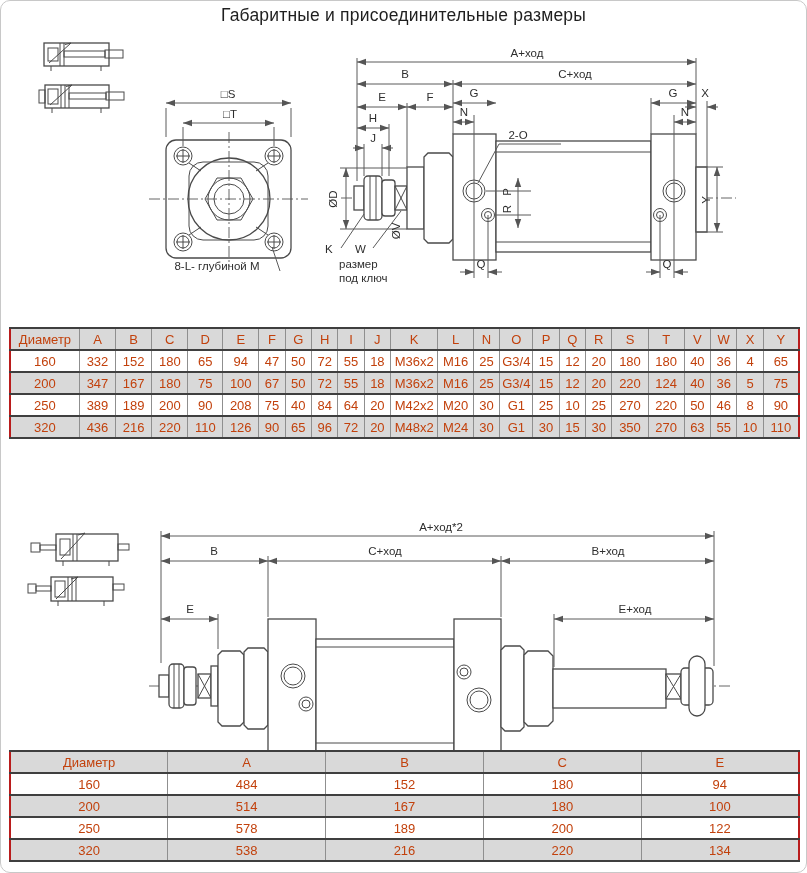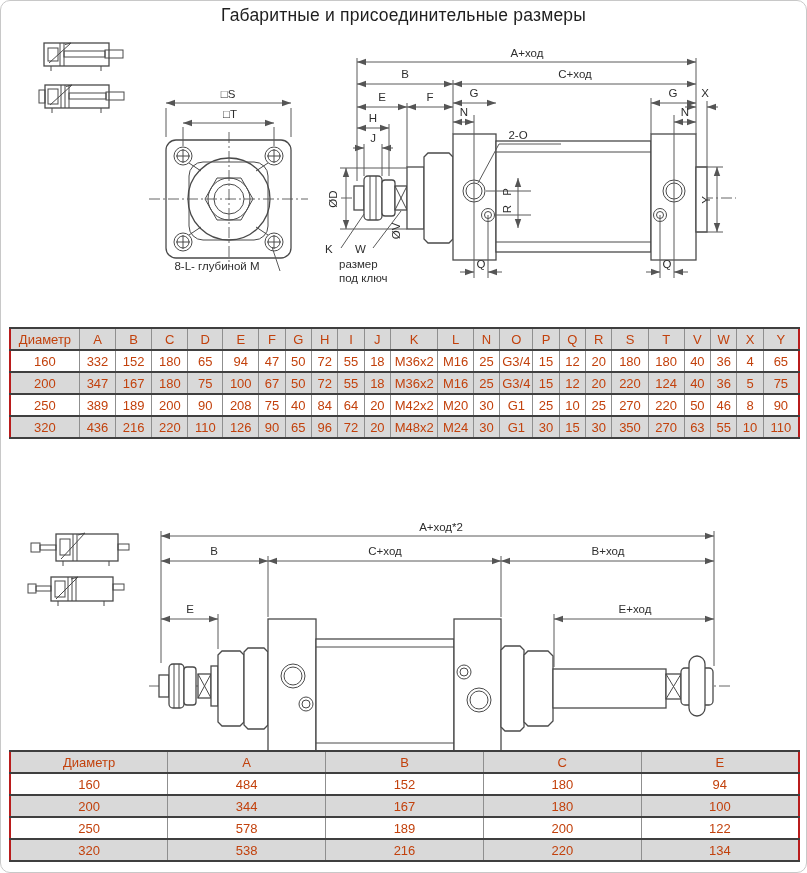--- a/index.html
+++ b/index.html
@@ -502,21 +502,21 @@
       <tbody>
         <tr>
           <td>160</td>
           <td>484</td>
           <td>152</td>
           <td>180</td>
           <td>94</td>
         </tr>
         <tr>
           <td>200</td>
-          <td>344</td>
+          <td>514</td>
           <td>167</td>
           <td>180</td>
           <td>100</td>
         </tr>
         <tr>
           <td>250</td>
           <td>578</td>
           <td>189</td>
           <td>200</td>
           <td>122</td>

